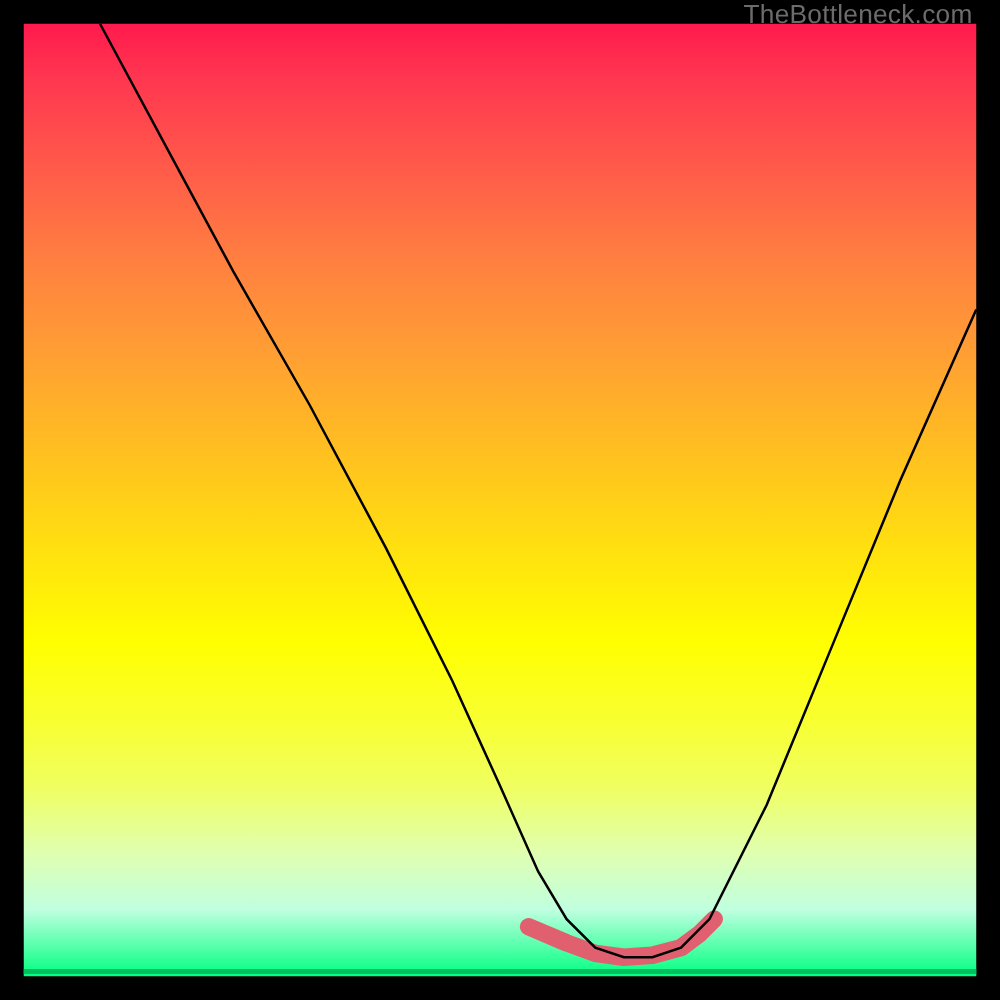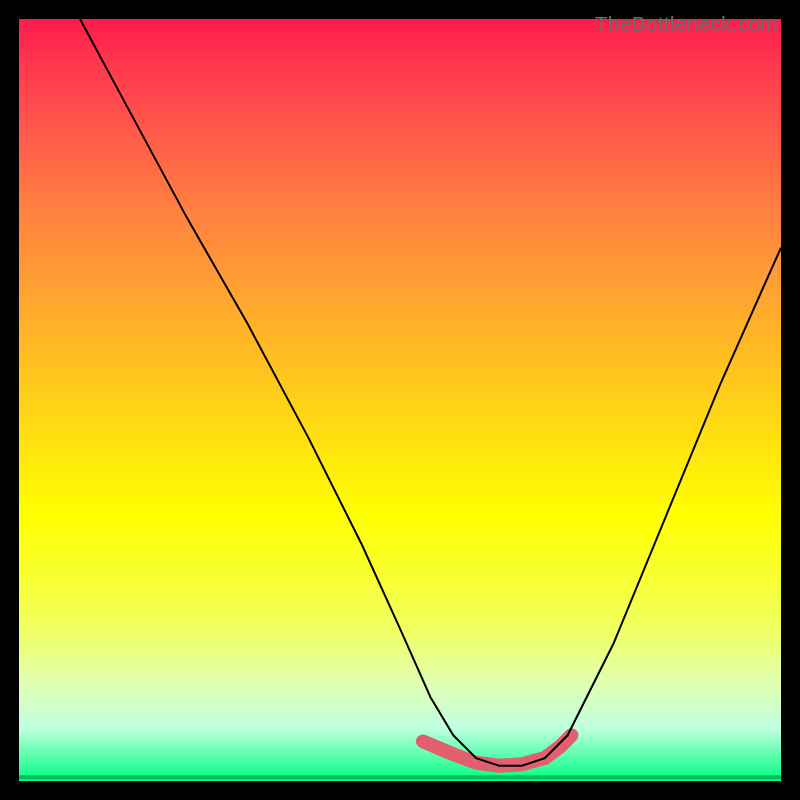--- a/index.html
+++ b/index.html
@@ -34,21 +34,20 @@
     );
   }
   .watermark {
     position: absolute;
     top: 0px;
     right: 22px;
     color: #6c6c6c;
     font-size: 21px;
     letter-spacing: 0.2px;
     font-weight: 400;
-    margin-top: 12px;
   }
   svg.curve {
     position: absolute;
     left: 0; top: 0;
     width: 762px;
     height: 762px;
     overflow: visible;
   }
   .line-main { stroke: #000; stroke-width: 2; fill: none; }
   .line-pink { stroke: #e06070; stroke-width: 14; fill: none; stroke-linecap: round; stroke-linejoin: round; }

